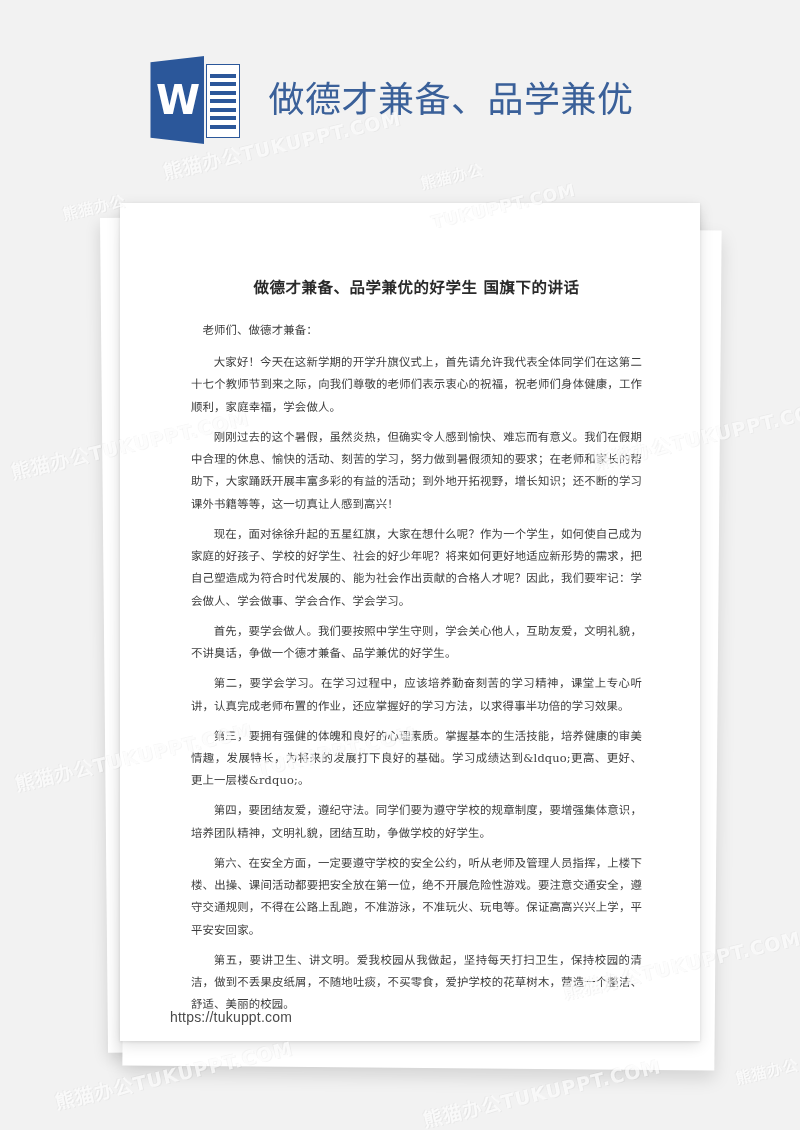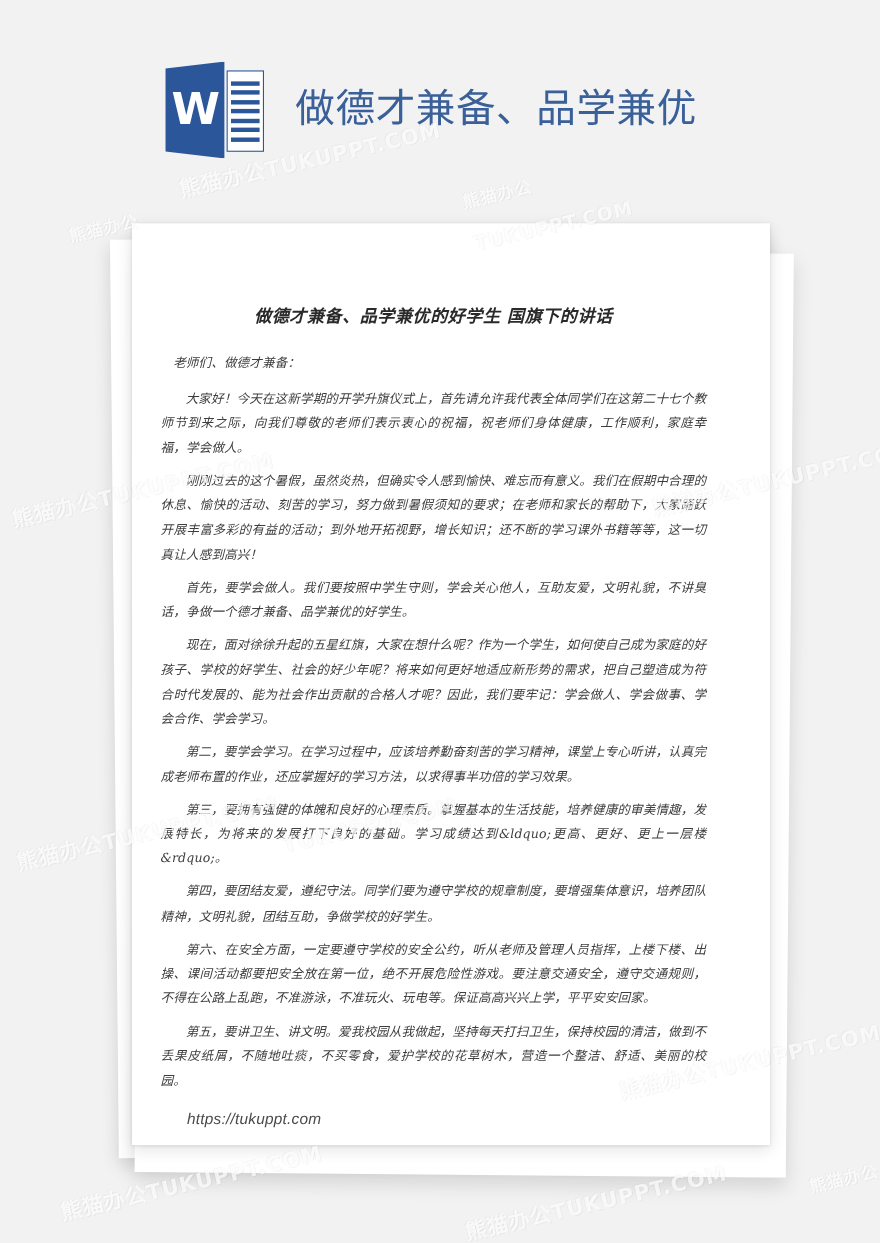--- a/index.html
+++ b/index.html
@@ -161,24 +161,23 @@
 
   
   .doc-body {
     position: absolute;
     left: 120px;
     top: 203px;
     width: 580px;
     height: 874px;
     z-index: 15;
     box-sizing: border-box;
-    padding: 72px 58px 30px 26px;
+    padding: 72px 58px 30px 71px;
     color: #3c3c3c;
     font-family: "DejaVu Serif", "Liberation Serif", serif;
-    font-style: italic;
   }
   .doc-title {
     text-align: center;
     font-size: 15.5px;
     font-weight: 700;
     color: #2a2a2a;
     letter-spacing: 0.5px;
     margin: 0 0 22px 0;
     font-family: "DejaVu Sans", sans-serif;
   }
@@ -232,22 +231,22 @@
     </div>
   </div>
 </div>
 
 <div class="doc-body">
   <div class="doc-title">做德才兼备、品学兼优的好学生 国旗下的讲话</div>
   <div id="doc-paragraphs">
       <p class="doc-p salutation">老师们、做德才兼备：</p>
       <p class="doc-p">大家好！今天在这新学期的开学升旗仪式上，首先请允许我代表全体同学们在这第二十七个教师节到来之际，向我们尊敬的老师们表示衷心的祝福，祝老师们身体健康，工作顺利，家庭幸福，学会做人。</p>
       <p class="doc-p">刚刚过去的这个暑假，虽然炎热，但确实令人感到愉快、难忘而有意义。我们在假期中合理的休息、愉快的活动、刻苦的学习，努力做到暑假须知的要求；在老师和家长的帮助下，大家踊跃开展丰富多彩的有益的活动；到外地开拓视野，增长知识；还不断的学习课外书籍等等，这一切真让人感到高兴！</p>
+      <p class="doc-p">现在，面对徐徐升起的五星红旗，大家在想什么呢？作为一个学生，如何使自己成为家庭的好孩子、学校的好学生、社会的好少年呢？将来如何更好地适应新形势的需求，把自己塑造成为符合时代发展的、能为社会作出贡献的合格人才呢？因此，我们要牢记：学会做人、学会做事、学会合作、学会学习。</p>
       <p class="doc-p">首先，要学会做人。我们要按照中学生守则，学会关心他人，互助友爱，文明礼貌，不讲臭话，争做一个德才兼备、品学兼优的好学生。</p>
-      <p class="doc-p">现在，面对徐徐升起的五星红旗，大家在想什么呢？作为一个学生，如何使自己成为家庭的好孩子、学校的好学生、社会的好少年呢？将来如何更好地适应新形势的需求，把自己塑造成为符合时代发展的、能为社会作出贡献的合格人才呢？因此，我们要牢记：学会做人、学会做事、学会合作、学会学习。</p>
       <p class="doc-p">第二，要学会学习。在学习过程中，应该培养勤奋刻苦的学习精神，课堂上专心听讲，认真完成老师布置的作业，还应掌握好的学习方法，以求得事半功倍的学习效果。</p>
       <p class="doc-p">第三，要拥有强健的体魄和良好的心理素质。掌握基本的生活技能，培养健康的审美情趣，发展特长，为将来的发展打下良好的基础。学习成绩达到&amp;ldquo;更高、更好、更上一层楼&amp;rdquo;。</p>
       <p class="doc-p">第四，要团结友爱，遵纪守法。同学们要为遵守学校的规章制度，要增强集体意识，培养团队精神，文明礼貌，团结互助，争做学校的好学生。</p>
       <p class="doc-p">第六、在安全方面，一定要遵守学校的安全公约，听从老师及管理人员指挥，上楼下楼、出操、课间活动都要把安全放在第一位，绝不开展危险性游戏。要注意交通安全，遵守交通规则，不得在公路上乱跑，不准游泳，不准玩火、玩电等。保证高高兴兴上学，平平安安回家。</p>
       <p class="doc-p">第五，要讲卫生、讲文明。爱我校园从我做起，坚持每天打扫卫生，保持校园的清洁，做到不丢果皮纸屑，不随地吐痰，不买零食，爱护学校的花草树木，营造一个整洁、舒适、美丽的校园。</p>
     </div>
   <div class="doc-footer-url">https://tukuppt.com</div>
 </div>
 
 <div class="watermark-layer" id="watermark-layer">

